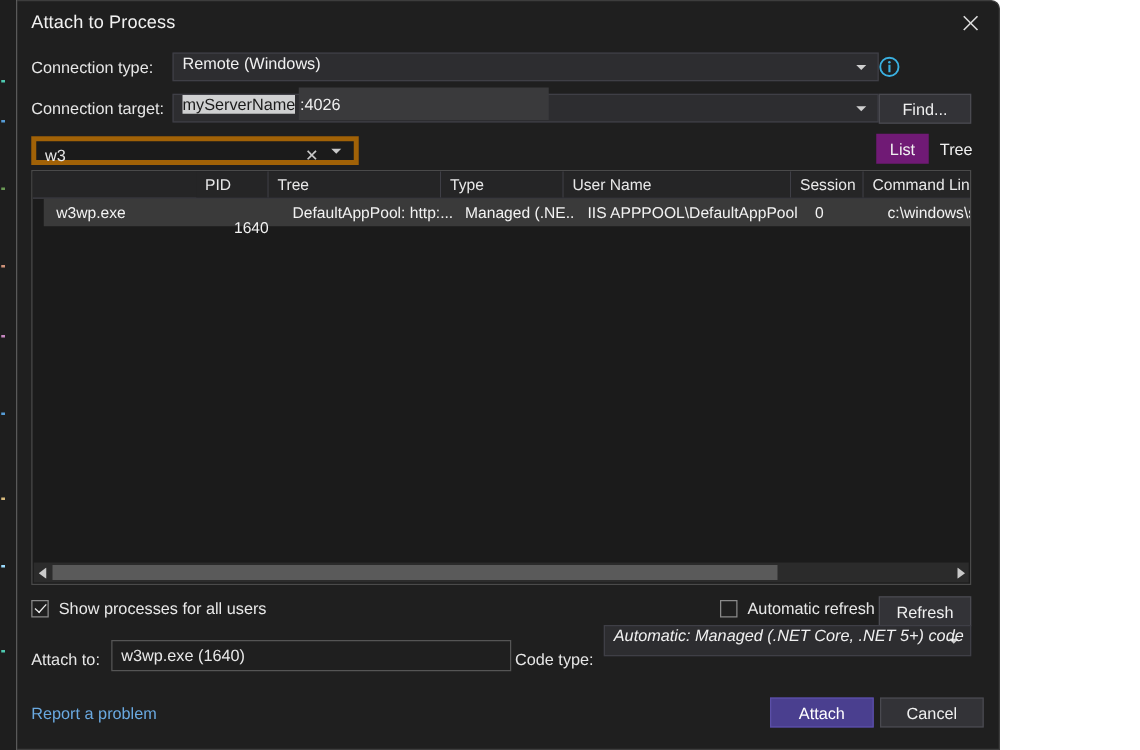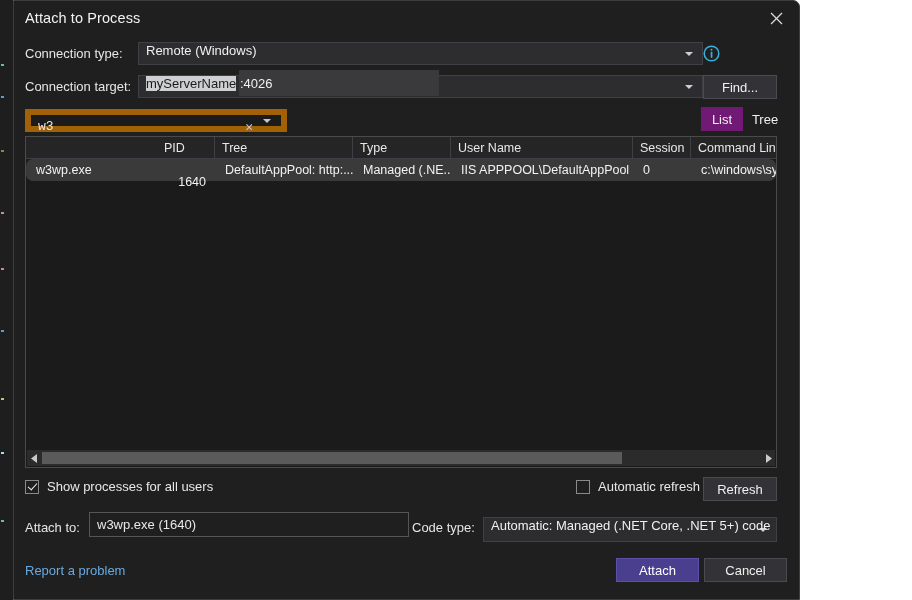--- a/index.html
+++ b/index.html
@@ -138,23 +138,22 @@
     cursor: pointer;
     font-family: "Liberation Sans", sans-serif;
   }
 
   .info-icon { position: absolute; cursor: pointer; }
 
   
   .searchbox {
     position: absolute;
     background: #1b1b1b;
-    border: 6px solid #a16207;
-    box-sizing: border-box;
-    font-family: Liberation Mono, monospace;
+    border: 4px solid #a16207;
+    box-sizing: border-box;
   }
   .searchbox .sb-text {
     position: absolute;
     left: 7px;
     top: 4px;
     font-size: 13px;
     color: #e8e8e8;
   }
   .sb-clear {
     position: absolute;
@@ -226,27 +225,26 @@
   }
   .sort-arrow {
     margin-left: 7px;
     width: 0; height: 0;
     border-left: 4px solid transparent;
     border-right: 4px solid transparent;
     border-bottom: 5px solid #d0d0d0;
   }
   .lv-row {
     position: absolute;
-    left: 0;
+    left: 9px;
     top: 22px;
     width: 100%;
     height: 22px;
     background: #3a3a3a;
     cursor: pointer;
-    border-radius: 7px;
   }
   .rcell {
     position: absolute;
     top: 0;
     height: 22px;
     font-size: 12.5px;
     color: #f2f2f2;
     display: flex;
     align-items: center;
     box-sizing: border-box;
@@ -450,21 +448,21 @@
     </div>
 
     <div class="btn" style="left:689px; top:476px; width:74px; height:24px;">Refresh</div>
 
     <div class="lbl" style="left:11px; top:519px;">Attach to:</div>
     <div class="textfield" style="left:75px; top:511px; width:320px; height:25px;">
       <span>w3wp.exe (1640)</span>
     </div>
 
     <div class="lbl" style="left:398px; top:519px;">Code type:</div>
-    <div class="combo" style="left:469px; top:516px; width:294px; height:25px;">
+    <div class="combo" style="left:469px; top:499px; width:294px; height:25px;font-style:italic;">
       <span class="combo-text">Automatic: Managed (.NET Core, .NET 5+) code</span>
       <span class="arrow"></span>
     </div>
 
     <div class="link" style="left:11px; top:562px;">Report a problem</div>
     <div class="btn btn-primary" style="left:602px; top:557px; width:83px; height:24px;">Attach</div>
     <div class="btn" style="left:690px; top:557px; width:83px; height:24px;">Cancel</div>
 
   </div>
 </div>

